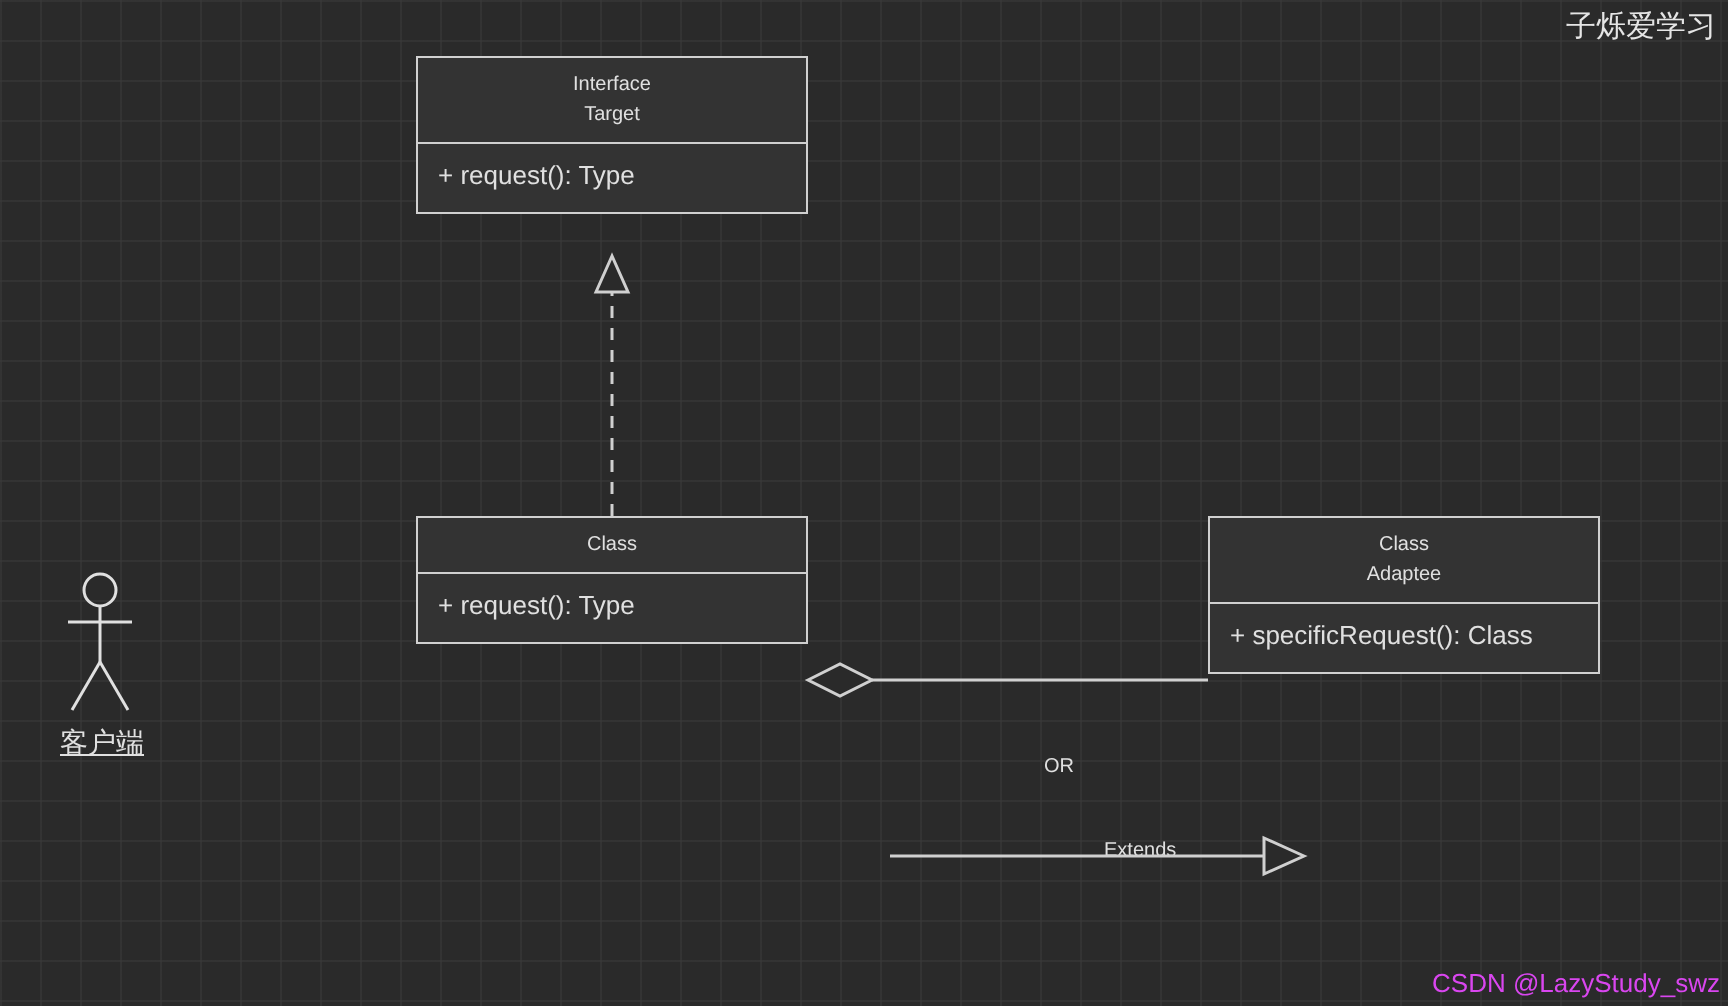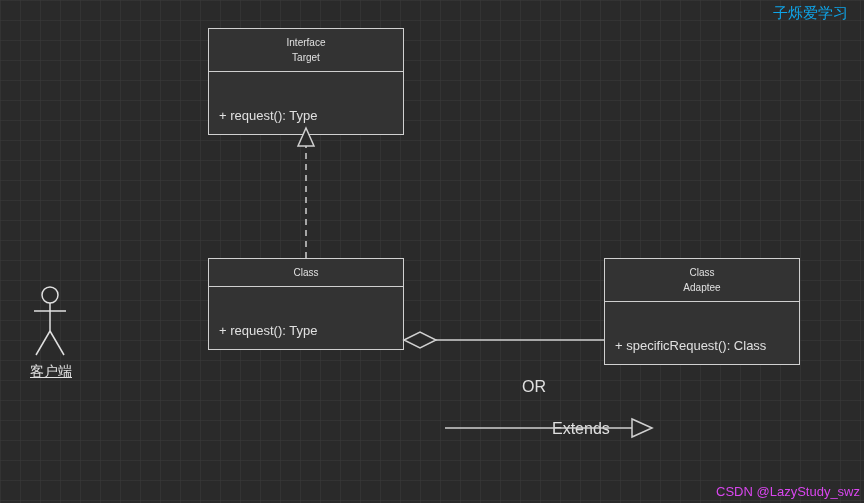--- a/index.html
+++ b/index.html
@@ -25,27 +25,26 @@
     text-align: center;
     padding: 6px 10px;
     border-bottom: 1.5px solid #d0d0d0;
     font-size: 10px;
     line-height: 1.5;
   }
   .uml-body {
     padding: 8px 10px;
     font-size: 13px;
     min-height: 34px;
-    margin-top: 28px;
   }
   .watermark-top {
     position: absolute;
     top: 4px;
-    right: 16px;
-    color: #0ea5e9;
+    right: 6px;
+    color: #e5e5e5;
     font-size: 15px;
     font-family: Liberation Mono, monospace;
   }
   .watermark-bottom {
     position: absolute;
     bottom: 4px;
     right: 4px;
     color: #d946ef;
     font-size: 13px;
   }
@@ -58,21 +57,21 @@
   }
   .actor svg { display: block; }
   .actor-label {
     color: #e0e0e0;
     font-size: 14px;
     margin-top: 4px;
     font-family: "SimSun", sans-serif;
   }
   .label {
     position: absolute;
-    font-size: 16px;
+    font-size: 10px;
     color: #e0e0e0;
   }
   svg.overlay {
     position: absolute;
     top: 0; left: 0;
     width: 864px; height: 503px;
     pointer-events: none;
   }
 </style>
 </head>

